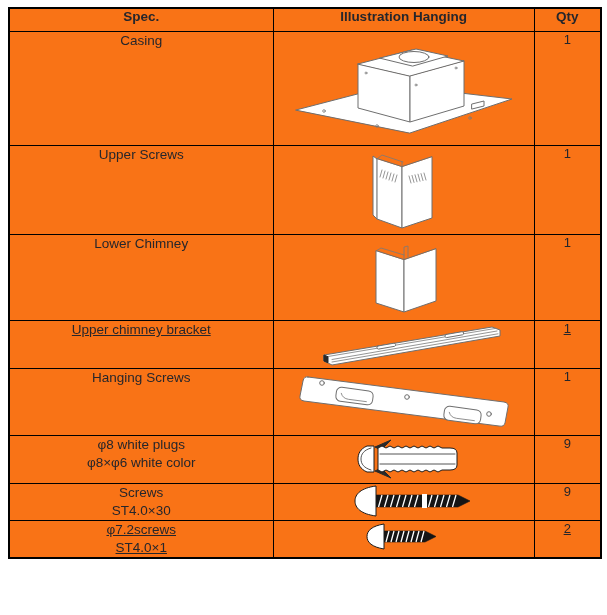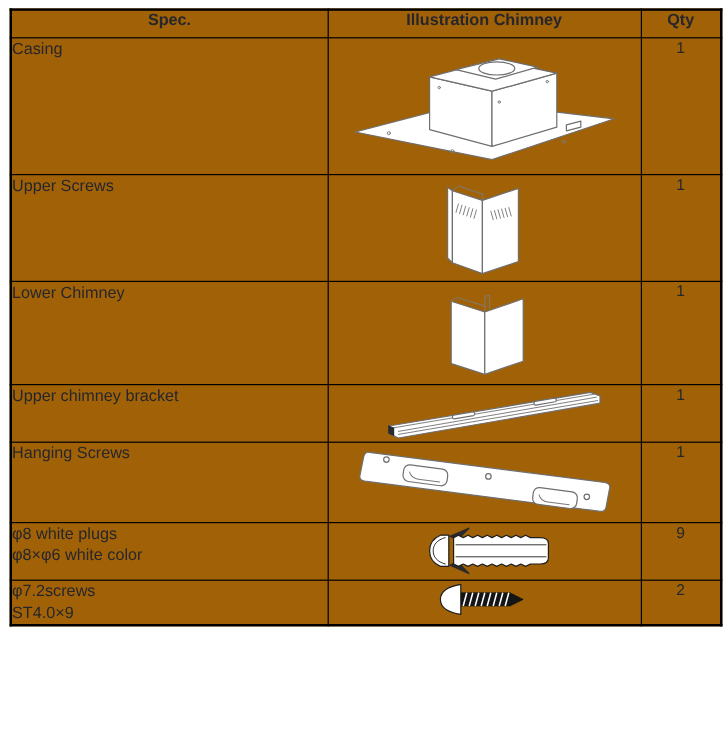--- a/index.html
+++ b/index.html
@@ -1,21 +1,21 @@
 <!DOCTYPE html>
 <html><head>
 <meta charset="utf-8">
 <style>
   html,body{margin:0;padding:0;background:#ffffff;}
   body{width:607px;height:615px;overflow:hidden;font-family:"Liberation Sans",sans-serif;color:#26262b;}
-  table.parts{border-collapse:collapse;margin:7px 7px 0 8px;width:592px;table-layout:fixed;background:#a16207;}
+  table.parts{border-collapse:collapse;margin:7px 7px 0 8px;width:592px;table-layout:fixed;background:#f97316;}
   table.parts td,table.parts th{border:1px solid #000;padding:0;vertical-align:top;overflow:hidden;}
   table.parts{border:2px solid #000;}
   th.hdr{font-size:13.5px;font-weight:bold;text-align:center;padding-top:4px;height:22px;}
-  td.spec{font-size:13.5px;text-align:left;padding-top:4px;line-height:18px;}
+  td.spec{font-size:13.5px;text-align:center;padding-top:4px;line-height:18px;}
   td.qty{font-size:13px;text-align:center;padding-top:4px;}
   td.pic{vertical-align:middle;text-align:center;}
   td.pic svg{display:block;margin:0 auto;}
   .c1{width:264px;} .c2{width:261px;} .c3{width:67px;}
   .lineart{stroke:#6f6f6f;stroke-width:1;fill:#ffffff;stroke-linejoin:round;stroke-linecap:round;}
   .lineart-thin{stroke:#7a7a7a;stroke-width:0.8;fill:none;stroke-linecap:round;}
   .dark{stroke:#1d1d1d;stroke-width:1;fill:#ffffff;stroke-linejoin:round;}
   .steel{fill:#151515;stroke:#151515;stroke-width:0.6;stroke-linejoin:round;}
   .thread{stroke:#ffffff;stroke-width:1.3;fill:none;}
   .fin{fill:#2a2a2a;stroke:#2a2a2a;}
@@ -25,21 +25,21 @@
 
 <table class="parts">
   <colgroup>
       <col class="c1">
       <col class="c2">
       <col class="c3">
     </colgroup>
   <thead>
     <tr>
       <th class="hdr">Spec.</th>
-      <th class="hdr">Illustration Chimney</th>
+      <th class="hdr">Illustration Hanging</th>
       <th class="hdr">Qty</th>
     </tr>
   </thead>
   <tbody>
 
     <tr style="height:114px;">
       <td class="spec">
         <div>Casing</div>
       </td>
       <td class="pic">
@@ -88,21 +88,21 @@
           <path class="lineart-thin" d="M130,24 L130,12 L134,11 L134,22"></path>
           <path class="lineart" d="M102,16 L102,68 L130,77 L130,25 Z"></path>
           <path class="lineart" d="M130,25 L130,77 L162,66 L162,14 Z"></path>
           <path class="lineart-thin" d="M102,16 L107,13 L130,20"></path>
         </svg>
       </td>
       <td class="qty">1</td>
     </tr>
 
 
-    <tr style="height:48px;">
+    <tr style="height:48px;text-decoration:underline;">
       <td class="spec">
         <div>Upper chimney bracket</div>
       </td>
       <td class="pic">
         <svg width="261" height="46" viewBox="0 0 261 46">
           <path class="lineart" d="M50,34 L218,6 L226,9 L226,15 L58,44 L50,40 Z"></path>
           <path class="lineart-thin" d="M54,35.5 L221,7.5 M58,38.5 L223,10 M58,41 L224,12.8"></path>
           <path class="lineart" d="M104,25 l16,-2.8 a1.6,1.6 0 0 1 0.6,3.1 l-16,2.8 a1.6,1.6 0 0 1 -0.6,-3.1 z"></path>
           <path class="lineart" d="M172,13.5 l16,-2.8 a1.6,1.6 0 0 1 0.6,3.1 l-16,2.8 a1.6,1.6 0 0 1 -0.6,-3.1 z"></path>
           <path class="fin" d="M50,34 l4,1.7 l0,6 l-4,-1.7 z"></path>
@@ -145,25 +145,40 @@
           <path class="fin" d="M101,35 L117,42 L107,32 Z"></path>
           <path class="dark" d="M100,10 L93,10 C86,13 84,18 84,23 C84,28 86,33 93,36 L100,36 Z"></path>
           <path class="lineart-thin" d="M97,12 C90,14 87,18 87,23 C87,28 90,32 97,34" style="stroke:#2a2a2a"></path>
           <path class="dark" d="M104,12 l4,-2 l4,2 l4,-2 l4,2 l4,-2 l4,2 l4,-2 l4,2 l4,-2 l4,2 l4,-2 l4,2 l4,-2 l4,2 l4,-2 l4,2 L176,12 Q183,12 183,17 L183,29 Q183,34 176,34 L168,34 l-4,2 l-4,-2 l-4,2 l-4,-2 l-4,2 l-4,-2 l-4,2 l-4,-2 l-4,2 l-4,-2 l-4,2 l-4,-2 l-4,2 l-4,-2 l-4,2 l-4,-2 Z"></path>
           <path class="lineart-thin" d="M106,18 L181,18 M106,28 L181,28" style="stroke:#2a2a2a"></path>
         </svg>
       </td>
       <td class="qty">9</td>
     </tr>
 
+    <tr style="height:36px;">
+      <td class="spec">
+        <div>Screws</div>
+        <div>ST4.0×30</div>
+      </td>
+      <td class="pic">
+        <svg width="261" height="34" viewBox="0 0 261 34">
+          <path class="steel" d="M102,11 L184,11 L196,17 L184,23 L102,23 Z"></path>
+          <path class="thread" d="M108,11 l-3.5,12 M114,11 l-3.5,12 M120,11 l-3.5,12 M126,11 l-3.5,12 M132,11 l-3.5,12 M138,11 l-3.5,12 M144,11 l-3.5,12 M158,11 l-3.5,12 M164,11 l-3.5,12 M170,11 l-3.5,12 M176,11 l-3.5,12 M182,11 l-3.5,12"></path>
+          <rect x="148" y="10" width="5" height="14" fill="#ffffff"></rect>
+          <path class="dark" d="M102,2 C87,4 81,10 81,17 C81,24 87,30 102,32 Z"></path>
+        </svg>
+      </td>
+      <td class="qty">9</td>
+    </tr>
 
-    <tr style="height:33px;">
+    <tr style="height:33px;text-decoration:underline;">
       <td class="spec">
         <div>φ7.2screws</div>
-        <div>ST4.0×9</div>
+        <div>ST4.0×1</div>
       </td>
       <td class="pic">
         <svg width="261" height="31" viewBox="0 0 261 31">
           <path class="steel" d="M110,10 L151,10 L162,15.5 L151,21 L110,21 Z"></path>
           <path class="thread" d="M115,10 l-3,11 M120,10 l-3,11 M125,10 l-3,11 M130,10 l-3,11 M135,10 l-3,11 M140,10 l-3,11 M145,10 l-3,11 M150,10 l-3,11"></path>
           <path class="dark" d="M110,3 C98,5 93,9.5 93,15.5 C93,21.5 98,26 110,28 Z"></path>
         </svg>
       </td>
       <td class="qty">2</td>
     </tr>

